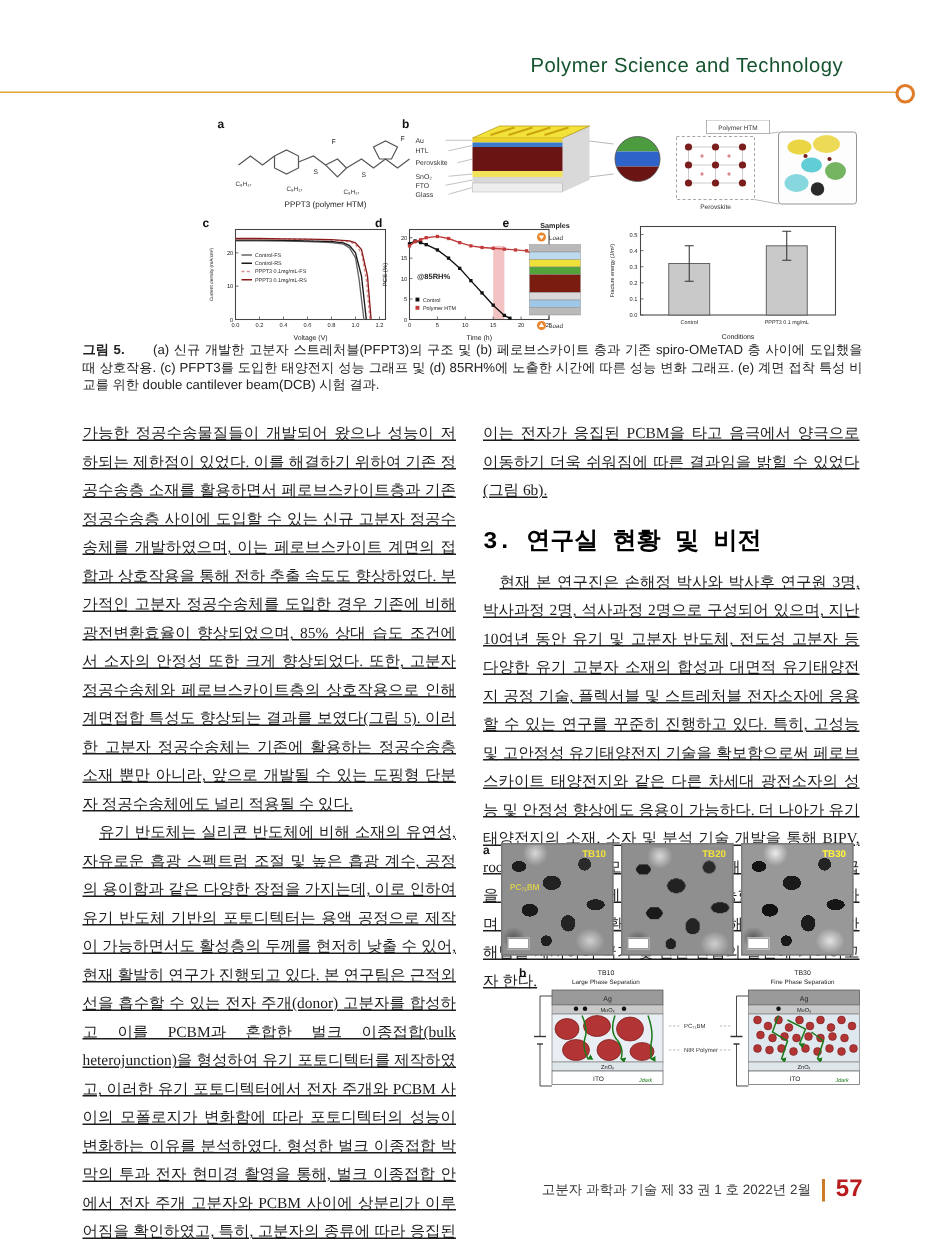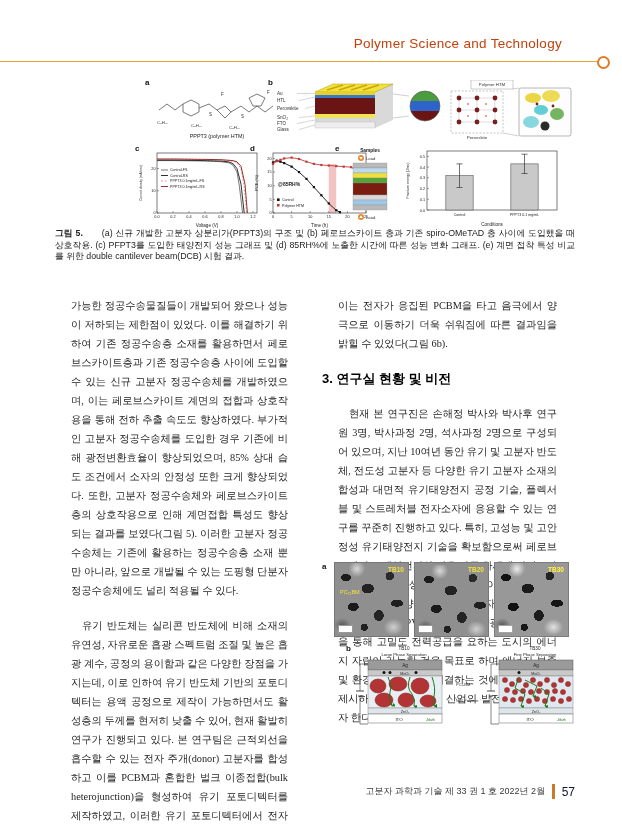--- a/index.html
+++ b/index.html
@@ -1,38 +1,38 @@
 <!DOCTYPE html>
 <html><head>
 <meta charset="utf-8">
 <style>
   html,body{margin:0;padding:0;background:#e9e9e9;}
   .page{position:relative;width:622px;height:830px;background:#ffffff;margin:0 auto;
         font-family:"Liberation Serif",serif;color:#1d1d1d;overflow:hidden;}
   
   .hdr-title{position:absolute;top:36px;right:60px;font-family:"Liberation Sans",sans-serif;
-             font-size:13.5px;color:#c2410c;letter-spacing:0.3px;}
+             font-size:13.5px;color:#14532d;letter-spacing:0.3px;}
   .hdr-rule{position:absolute;top:61px;left:0;width:598px;height:0;border-top:1.6px solid #e5a33c;}
   .hdr-ring{position:absolute;top:56px;left:597px;width:9px;height:9px;border:2.2px solid #e07b28;
             border-radius:50%;background:#fff;}
   
   .fig5{position:absolute;left:55px;top:78px;width:520px;height:148px;}
   .plabel{position:absolute;font-family:"Liberation Sans",sans-serif;font-weight:bold;font-size:8px;color:#111;}
   .fig5 svg, .fig6 svg{display:block;}
   svg{font-family:"Liberation Sans",sans-serif;}
   .cap{position:absolute;left:55px;top:228px;width:520px;font-family:"Liberation Sans",sans-serif;
        font-size:8.8px;line-height:11.5px;color:#222;text-align:justify;}
   .cap b{margin-right:19px;}
   
   .col{position:absolute;top:280px;width:249px;font-size:10.3px;line-height:19px;text-align:justify;}
   .col-left{left:55px;}
   .col-right{left:322px;width:251px;}
-  .col p{margin:16px;}
+  .col p{margin:0;text-decoration:underline;}
   .col p.ind{text-indent:11px;}
-  .col h3{font-family:Liberation Sans, sans-serif;font-size:13px;margin:15px 0 8px 0;color:#000;}
+  .col h3{font-family:Liberation Mono, monospace;font-size:16px;margin:15px 0 8px 0;color:#000;}
   
   .fig6{position:absolute;left:322px;top:560px;width:253px;height:222px;}
   .tem-row{position:absolute;left:12px;top:2px;display:flex;gap:5px;}
   .tem{position:relative;width:73px;height:73px;background-color:#8f8f8f;border:1px solid #777;
     background-image:
       radial-gradient(8px 6px at 15% 20%, #1c1c1c 60%, transparent 61%),
       radial-gradient(10px 8px at 45% 35%, #222 60%, transparent 61%),
       radial-gradient(7px 7px at 75% 18%, #2a2a2a 60%, transparent 61%),
       radial-gradient(9px 7px at 25% 60%, #1a1a1a 60%, transparent 61%),
       radial-gradient(8px 9px at 60% 72%, #242424 60%, transparent 61%),
@@ -49,21 +49,21 @@
             font-size:5.5px;}
   .tem-scale{position:absolute;bottom:3px;left:3px;width:13px;height:6px;background:#fff;border:0.5px solid #999;}
   .cap6{position:absolute;left:0;top:184px;width:253px;font-family:"Liberation Sans",sans-serif;
         font-size:8.8px;line-height:11.5px;color:#222;text-align:justify;}
   .cap6 b{margin-right:3px;}
   
   .footer{position:absolute;left:322px;top:784px;width:253px;display:flex;justify-content:flex-end;
           align-items:center;gap:7px;font-family:"Liberation Sans",sans-serif;}
   .footer .jr{font-size:9px;color:#3a3a3a;}
   .footer .bar{width:2.5px;height:15px;background:#c97a2b;}
-  .footer .pg{font-size:12px;font-weight:normal;color:#0f172a;}
+  .footer .pg{font-size:16px;font-weight:bold;color:#b91c1c;}
 </style>
 </head>
 <body>
 
 <div class="page">
 
   <div class="hdr-title">Polymer Science and Technology</div>
   <div class="hdr-rule"></div>
   <div class="hdr-ring"></div>
 
@@ -316,21 +316,21 @@
         <line x1="121.5" y1="27.527272727272738" x2="121.5" y2="8.218181818181819" stroke="#333" stroke-width="0.7"></line>
         <line x1="118.5" y1="8.218181818181819" x2="124.5" y2="8.218181818181819" stroke="#333" stroke-width="0.7"></line>
         <line x1="118.5" y1="27.527272727272738" x2="124.5" y2="27.527272727272738" stroke="#333" stroke-width="0.7"></line>
         <text x="121.5" y="70" font-size="3.6" text-anchor="middle" fill="#222">PPPT3 0.1 mg/mL</text>
         <text x="89" y="80" font-size="4.6" text-anchor="middle" fill="#222">Conditions</text>
         <text x="0" y="0" font-size="3.6" text-anchor="middle" fill="#222" transform="translate(6,34.5) rotate(-90)">Fracture energy (J/m²)</text>
       </svg>
   </div>
 
   <div class="cap">
-    <b>그림 5.</b><span>(a) 신규 개발한 고분자 상분리가(PFPT3)의 구조 및 (b) 페로브스카이트 층과 기존 spiro-OMeTAD 층 사이에 도입했을 때 상호작용. (c) PFPT3를 도입한 태양전지 성능 그래프 및 (d) 85RH%에 노출한 시간에 따른 성능 변화 그래프. (e) 계면 접착 특성 비교를 위한 double cantilever beam(DCB) 시험 결과.</span>
+    <b>그림 5.</b><span>(a) 신규 개발한 고분자 스트레처블(PFPT3)의 구조 및 (b) 페로브스카이트 층과 기존 spiro-OMeTAD 층 사이에 도입했을 때 상호작용. (c) PFPT3를 도입한 태양전지 성능 그래프 및 (d) 85RH%에 노출한 시간에 따른 성능 변화 그래프. (e) 계면 접착 특성 비교를 위한 double cantilever beam(DCB) 시험 결과.</span>
   </div>
 
   <div class="col col-left">
     <p>가능한 정공수송물질들이 개발되어 왔으나 성능이 저하되는 제한점이 있었다. 이를 해결하기 위하여 기존 정공수송층 소재를 활용하면서 페로브스카이트층과 기존 정공수송층 사이에 도입할 수 있는 신규 고분자 정공수송체를 개발하였으며, 이는 페로브스카이트 계면의 접합과 상호작용을 통해 전하 추출 속도도 향상하였다. 부가적인 고분자 정공수송체를 도입한 경우 기존에 비해 광전변환효율이 향상되었으며, 85% 상대 습도 조건에서 소자의 안정성 또한 크게 향상되었다. 또한, 고분자 정공수송체와 페로브스카이트층의 상호작용으로 인해 계면접합 특성도 향상되는 결과를 보였다(그림 5). 이러한 고분자 정공수송체는 기존에 활용하는 정공수송층 소재 뿐만 아니라, 앞으로 개발될 수 있는 도핑형 단분자 정공수송체에도 널리 적용될 수 있다.</p>
     <p class="ind">유기 반도체는 실리콘 반도체에 비해 소재의 유연성, 자유로운 흡광 스펙트럼 조절 및 높은 흡광 계수, 공정의 용이함과 같은 다양한 장점을 가지는데, 이로 인하여 유기 반도체 기반의 포토디텍터는 용액 공정으로 제작이 가능하면서도 활성층의 두께를 현저히 낮출 수 있어, 현재 활발히 연구가 진행되고 있다. 본 연구팀은 근적외선을 흡수할 수 있는 전자 주개(donor) 고분자를 합성하고 이를 PCBM과 혼합한 벌크 이종접합(bulk heterojunction)을 형성하여 유기 포토디텍터를 제작하였고, 이러한 유기 포토디텍터에서 전자 주개와 PCBM 사이의 모폴로지가 변화함에 따라 포토디텍터의 성능이 변화하는 이유를 분석하였다. 형성한 벌크 이종접합 박막의 투과 전자 현미경 촬영을 통해, 벌크 이종접합 안에서 전자 주개 고분자와 PCBM 사이에 상분리가 이루어짐을 확인하였고, 특히, 고분자의 종류에 따라 응집된 PCBM의 크기가 변화함을 확인할 수 있었다(그림 6a). 또한 위의 벌크 이종접합을 이용하여 포토디텍터를 형성하였을 때, 응집된 PCBM의 크기가 클수록 암전류가 증가하는 경향을 보였고,</p>
   </div>
 
   <div class="col col-right">
     <p>이는 전자가 응집된 PCBM을 타고 음극에서 양극으로 이동하기 더욱 쉬워짐에 따른 결과임을 밝힐 수 있었다(그림 6b).</p>
     <h3>3. 연구실 현황 및 비전</h3>

